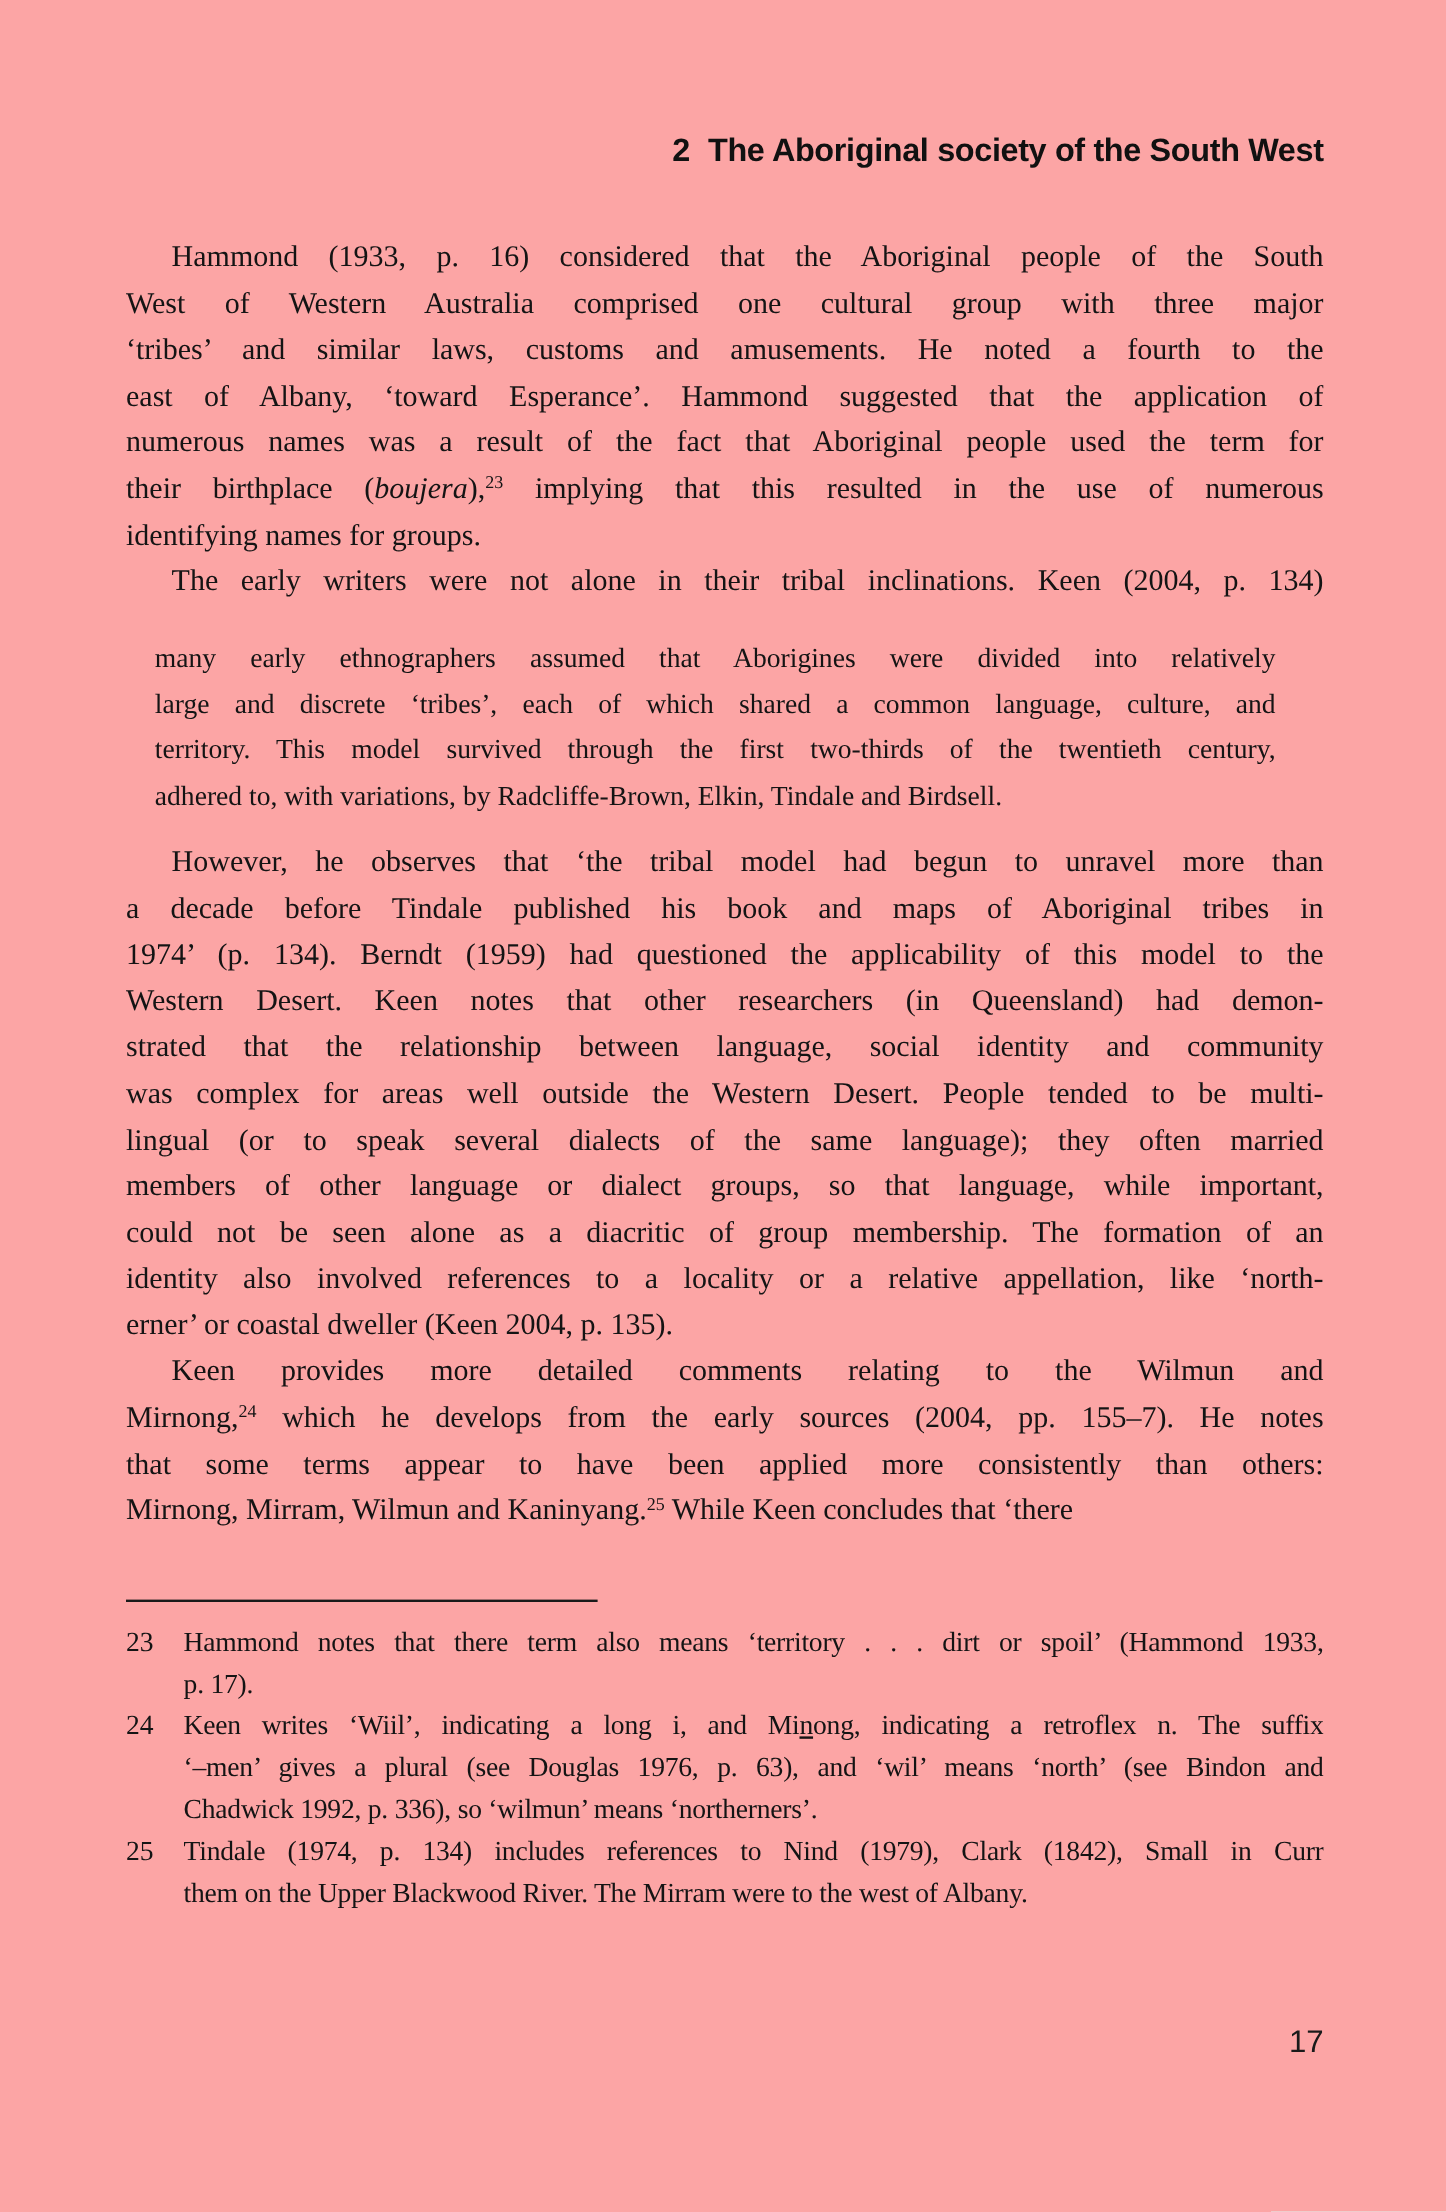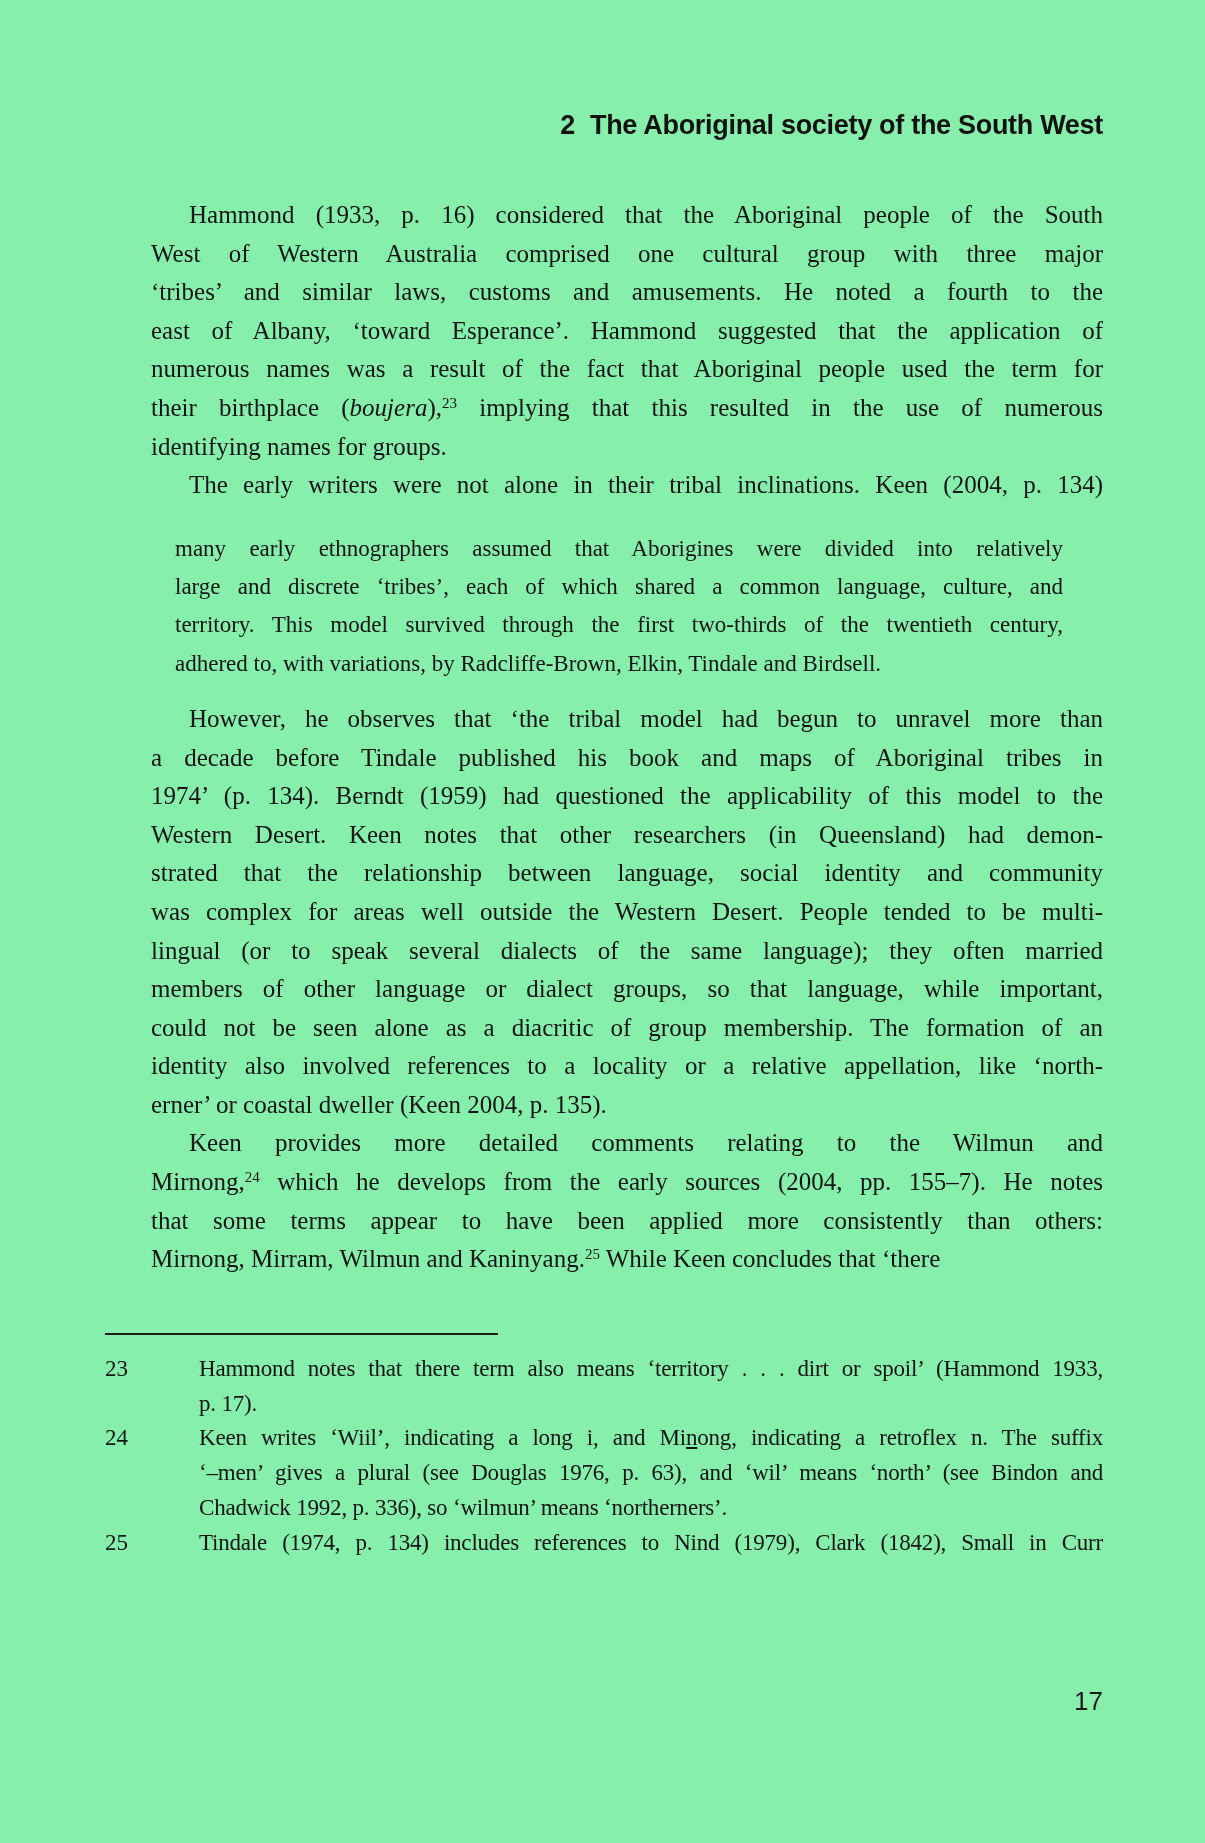--- a/index.html
+++ b/index.html
@@ -1,21 +1,21 @@
 <!DOCTYPE html>
 <html><head>
 <meta charset="utf-8">
 <style>
   html, body { margin: 0; padding: 0; background: #e8e8e8; }
   .page {
     position: relative;
     width: 1205px;
     height: 1843px;
     margin: 0 auto;
-    background: #86efac;
+    background: #fca5a5;
     color: #141414;
     font-family: "Liberation Serif", serif;
     overflow: hidden;
   }
   .running-header {
     position: absolute;
     left: 105px;
     top: 110px;
     width: 998px;
     text-align: right;
@@ -30,21 +30,20 @@
   .text-column {
     position: absolute;
     left: 105px;
     top: 196px;
     width: 998px;
   }
   .line {
     text-align: justify;
     text-align-last: justify;
     overflow: hidden;
-    margin-left: 46px;
   }
   .para .line {
     height: 38.6px;
     line-height: 38.6px;
     font-size: 25px;
   }
   .line.last { text-align-last: left; }
   .line.indent { padding-left: 38px; }
   .quote {
     margin: 25px 0 17px 0;
@@ -154,19 +153,20 @@
         </div>
         <div class="footnote para">
           <span class="fn-num">24</span>
           <div class="line">Keen writes ‘Wiil’, indicating a long i, and Mi<u>n</u>ong, indicating a retroflex n. The suffix</div>
           <div class="line">‘–men’ gives a plural (see Douglas 1976, p. 63), and ‘wil’ means ‘north’ (see Bindon and</div>
           <div class="line last">Chadwick 1992, p. 336), so ‘wilmun’ means ‘northerners’.</div>
         </div>
         <div class="footnote para">
           <span class="fn-num">25</span>
           <div class="line">Tindale (1974, p. 134) includes references to Nind (1979), Clark (1842), Small in Curr</div>
+          <div class="line last">them on the Upper Blackwood River. The Mirram were to the west of Albany.</div>
         </div>
       </section>
   </div>
 
   <div class="page-number">17</div>
 
 </div>
 
 </body></html>

